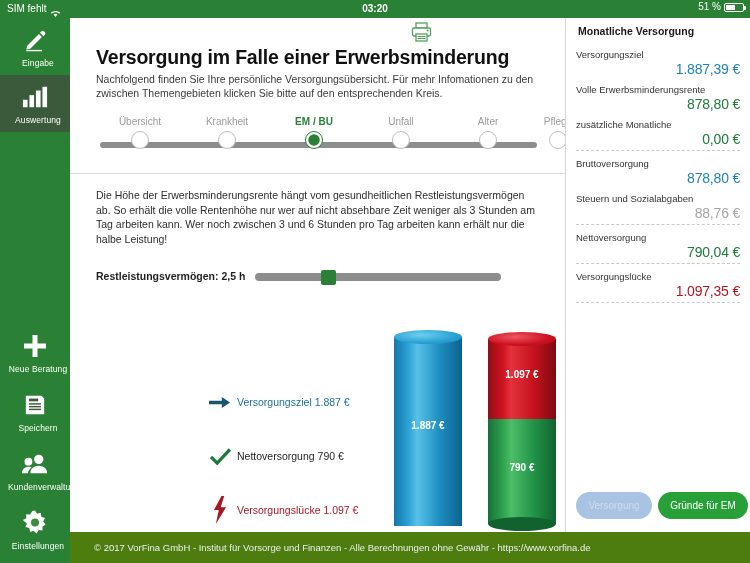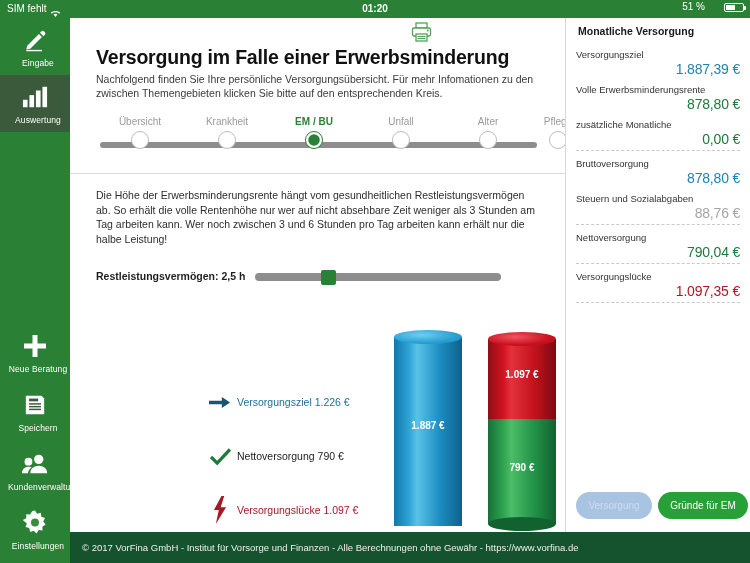--- a/index.html
+++ b/index.html
@@ -12,21 +12,21 @@
   #app { position: relative; width: 750px; height: 563px; }
 
   
   .statusbar {
     position: absolute; left: 0; top: 0; width: 750px; height: 18px;
     background: #2a8034; color: #ffffff;
     font-size: 10px; line-height: 18px;
   }
   .sb-left { position: absolute; left: 7px; top: 0; display: flex; align-items: center; gap: 4px; height: 18px; }
   .sb-center { position: absolute; left: 0; top: 0; width: 750px; text-align: center; font-weight: bold; font-size: 10px; }
-  .sb-right { position: absolute; right: 6px; top: 0; display: flex; align-items: center; gap: 19px; height: 14px; }
+  .sb-right { position: absolute; right: 6px; top: 0; display: flex; align-items: center; gap: 3px; height: 14px; }
   .wifi-ico { display: inline-block; width: 11px; height: 9px; position: relative; top: 1px; }
   .batt { display: inline-block; width: 20px; height: 9px; border: 1px solid #ffffff; border-radius: 2px; position: relative; }
   .batt::after { content: ""; position: absolute; right: -3px; top: 2px; width: 2px; height: 4px; background: #fff; border-radius: 0 1px 1px 0; }
   .batt i { position: absolute; left: 1px; top: 1px; bottom: 1px; width: 50%; background: #ffffff; display: block; }
 
   
   .sidebar {
     position: absolute; left: 0; top: 18px; width: 70px; height: 545px;
     background: #2a8034;
   }
@@ -174,40 +174,40 @@
     border-radius: 16px; font-size: 10px; padding: 8px 0; text-align: center; cursor: pointer;
     color: #ffffff; border: none;
     font-family: "Liberation Sans", sans-serif;
   }
   .pill-disabled { background: #a9c3e3; color: #cfddef; width: 76px; }
   .pill-green { background: #27a037; width: 90px; }
 
   
   .footer {
     position: absolute; left: 70px; top: 532px; width: 680px; height: 31px;
-    background: #14532d; color: #efefef;
-    font-size: 9.5px; line-height: 31px; padding-left: 12px;
+    background: #4d7c0f; color: #efefef;
+    font-size: 9.5px; line-height: 31px; padding-left: 24px;
   }
 </style>
 </head>
 <body>
 
 <div id="app">
 
   <div class="statusbar">
     <div class="sb-left">
       <span>SIM fehlt</span>
       <span class="wifi-ico">
         <svg viewBox="0 0 16 12" width="11" height="9">
             <path d="M8 11.2 5.2 7.6a4.6 4.6 0 0 1 5.6 0z" fill="#fff"></path>
             <path d="M8 2.2c2.6 0 5 .9 6.8 2.5l-1.3 1.6A8.6 8.6 0 0 0 8 4.3a8.6 8.6 0 0 0-5.5 2L1.2 4.7A10.4 10.4 0 0 1 8 2.2z" fill="#fff"></path>
           </svg>
       </span>
     </div>
-    <div class="sb-center">01:20</div>
+    <div class="sb-center">03:20</div>
     <div class="sb-right">
       <span>51 %</span>
       <span class="batt">
           <i></i>
         </span>
     </div>
   </div>
 
   <div class="sidebar">
 
@@ -343,21 +343,21 @@
         </div>
       </div>
 
       <div class="legend">
         <div class="legend-row goal">
           <span class="legend-ico">
             <svg viewBox="0 0 24 16" width="22" height="15">
               <path d="M0 6h14V2l9 6-9 6v-4H0z" fill="#18556e"></path>
             </svg>
           </span>
-          <span class="legend-txt">Versorgungsziel 1.226 €</span>
+          <span class="legend-txt">Versorgungsziel 1.887 €</span>
         </div>
         <div class="legend-row net">
           <span class="legend-ico">
             <svg viewBox="0 0 22 18" width="21" height="17">
               <path d="M1 9.5 7.5 16 21 1.5" fill="none" stroke="#1d7a3a" stroke-width="3.4"></path>
             </svg>
           </span>
           <span class="legend-txt">Nettoversorgung 790 €</span>
         </div>
         <div class="legend-row gap">

